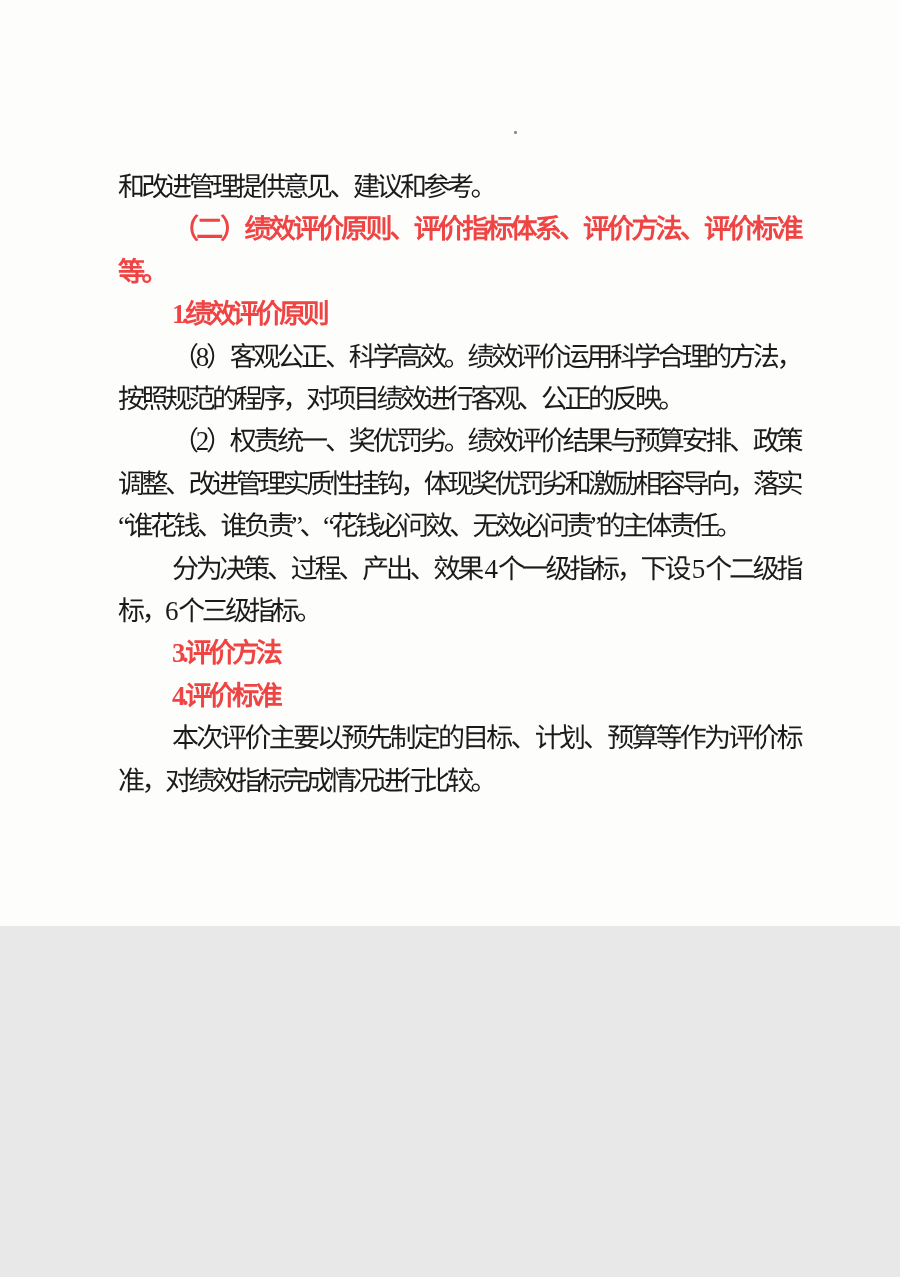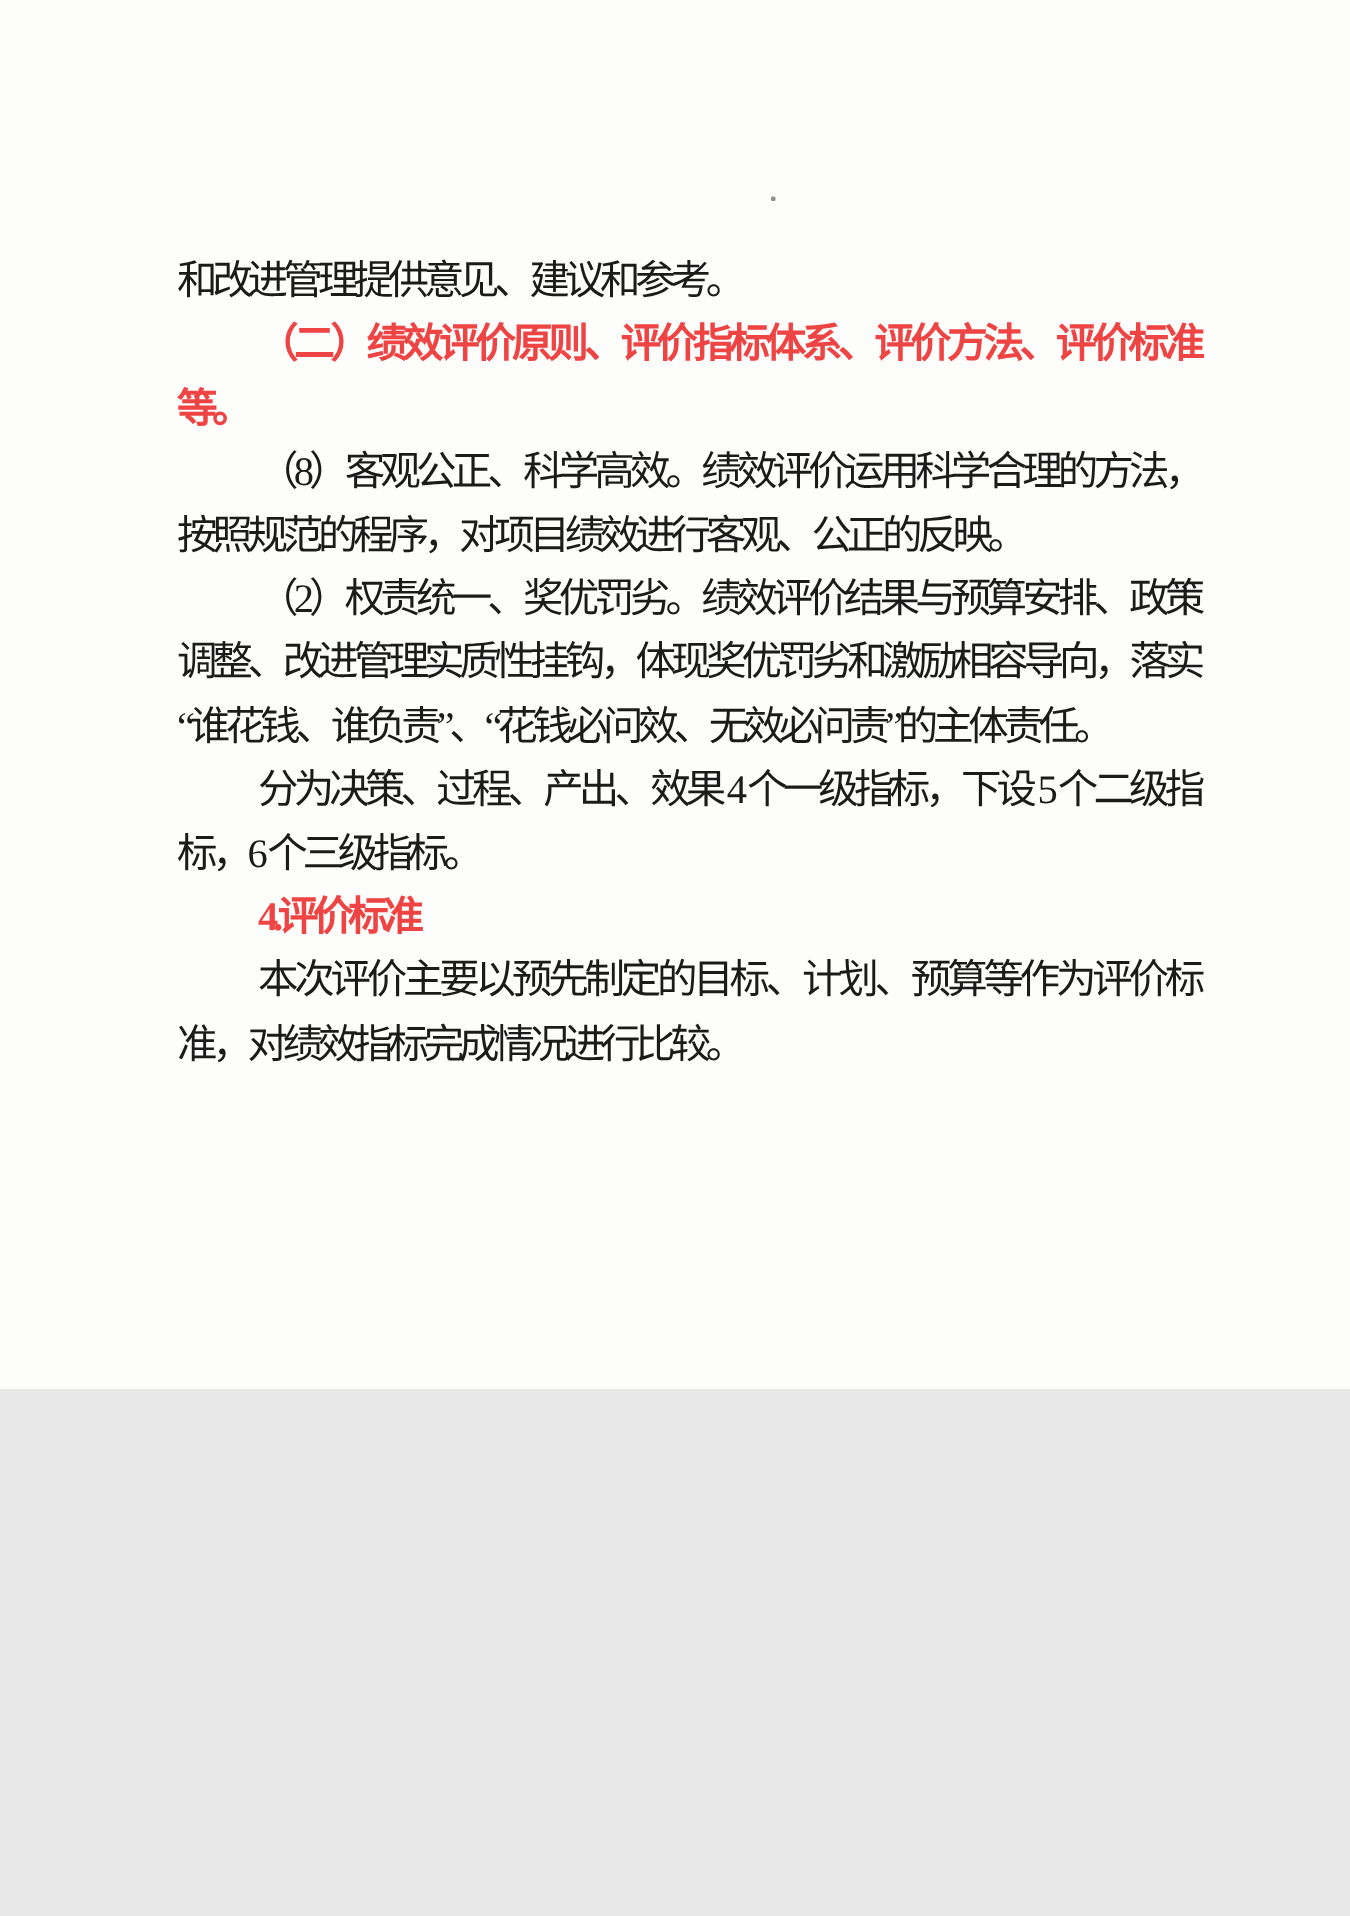--- a/index.html
+++ b/index.html
@@ -70,23 +70,25 @@
 </head>
 <body>
 
 <div class="page">
 
   <span class="scan-speck"></span>
 
   <div class="content">
     <p class="no-indent">和改进管理提供意见、建议和参考。</p>
     <p class="hd">（二）绩效评价原则、评价指标体系、评价方法、评价标准等。</p>
+    <p class="hd">1.绩效评价原则</p>
     <p>（8）客观公正、科学高效。绩效评价运用科学合理的方法，按照规范的程序，对项目绩效进行客观、公正的反映。</p>
     <p>（2）权责统一、奖优罚劣。绩效评价结果与预算安排、政策调整、改进管理实质性挂钩，体现奖优罚劣和激励相容导向，落实“谁花钱、谁负责”、“花钱必问效、无效必问责”的主体责任。</p>
     <p>分为决策、过程、产出、效果 4 个一级指标，下设 5 个二级指标，6 个三级指标。</p>
+    <p class="hd">3.评价方法</p>
     <p class="hd">4.评价标准</p>
     <p>本次评价主要以预先制定的目标、计划、预算等作为评价标准，对绩效指标完成情况进行比较。</p>
   </div>
 
   <div class="page-number">-34-</div>
 
   <div class="scan-edge-line"></div>
 
 </div>
 

